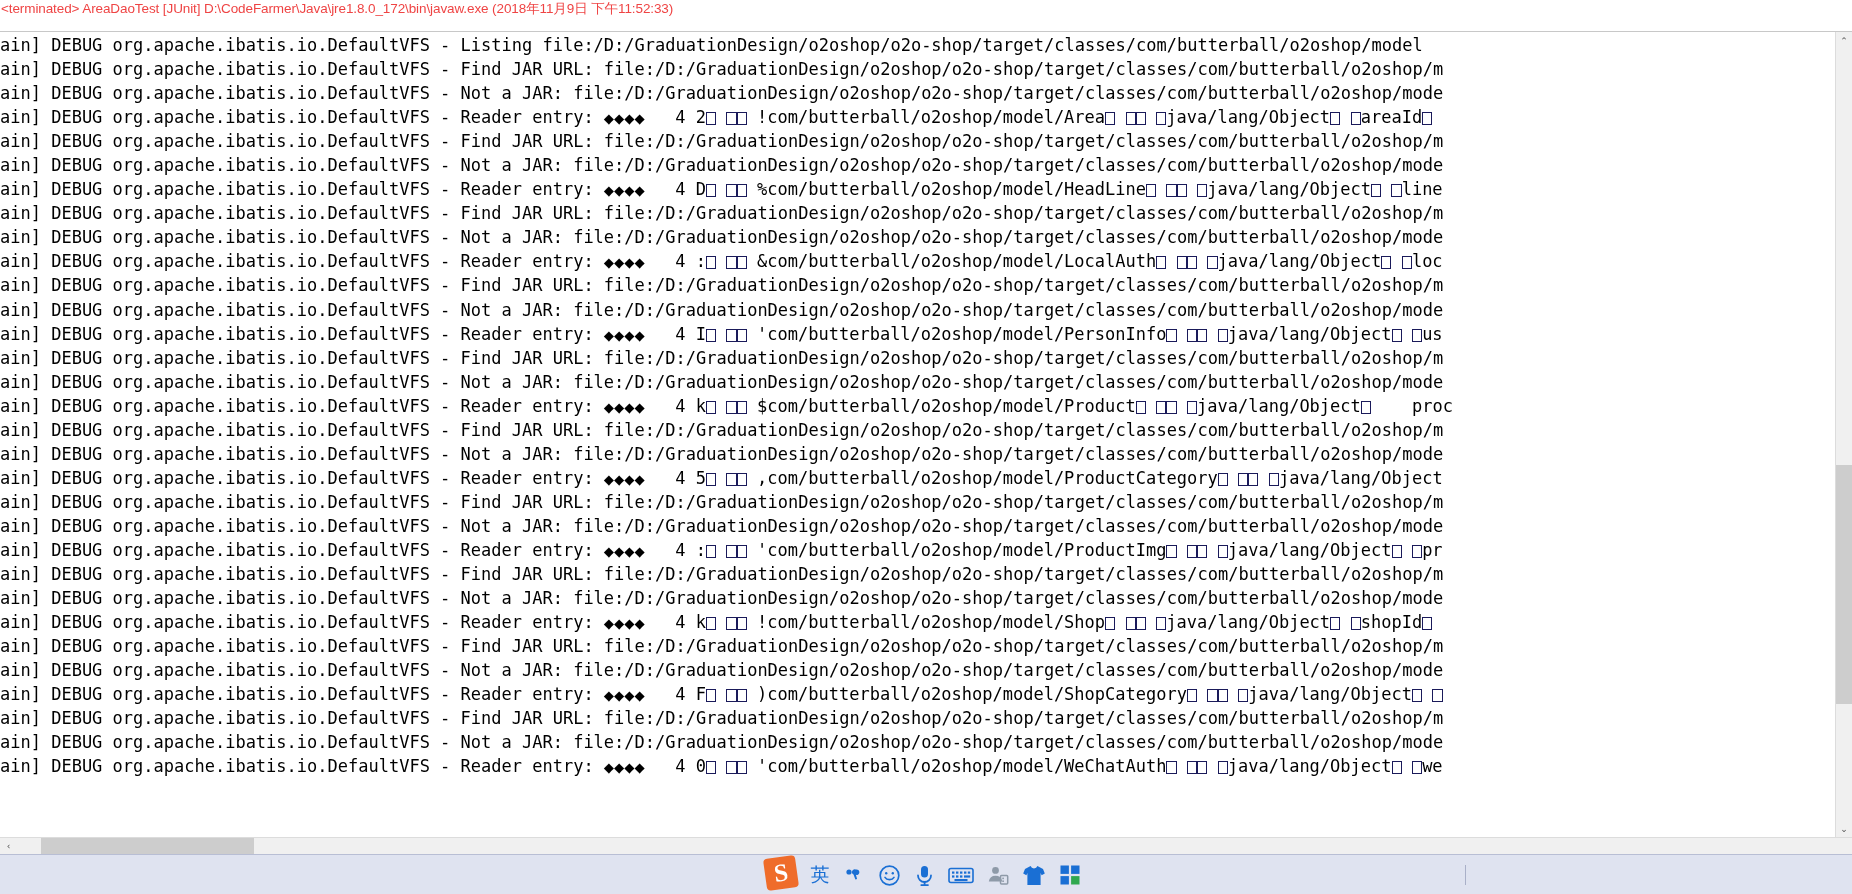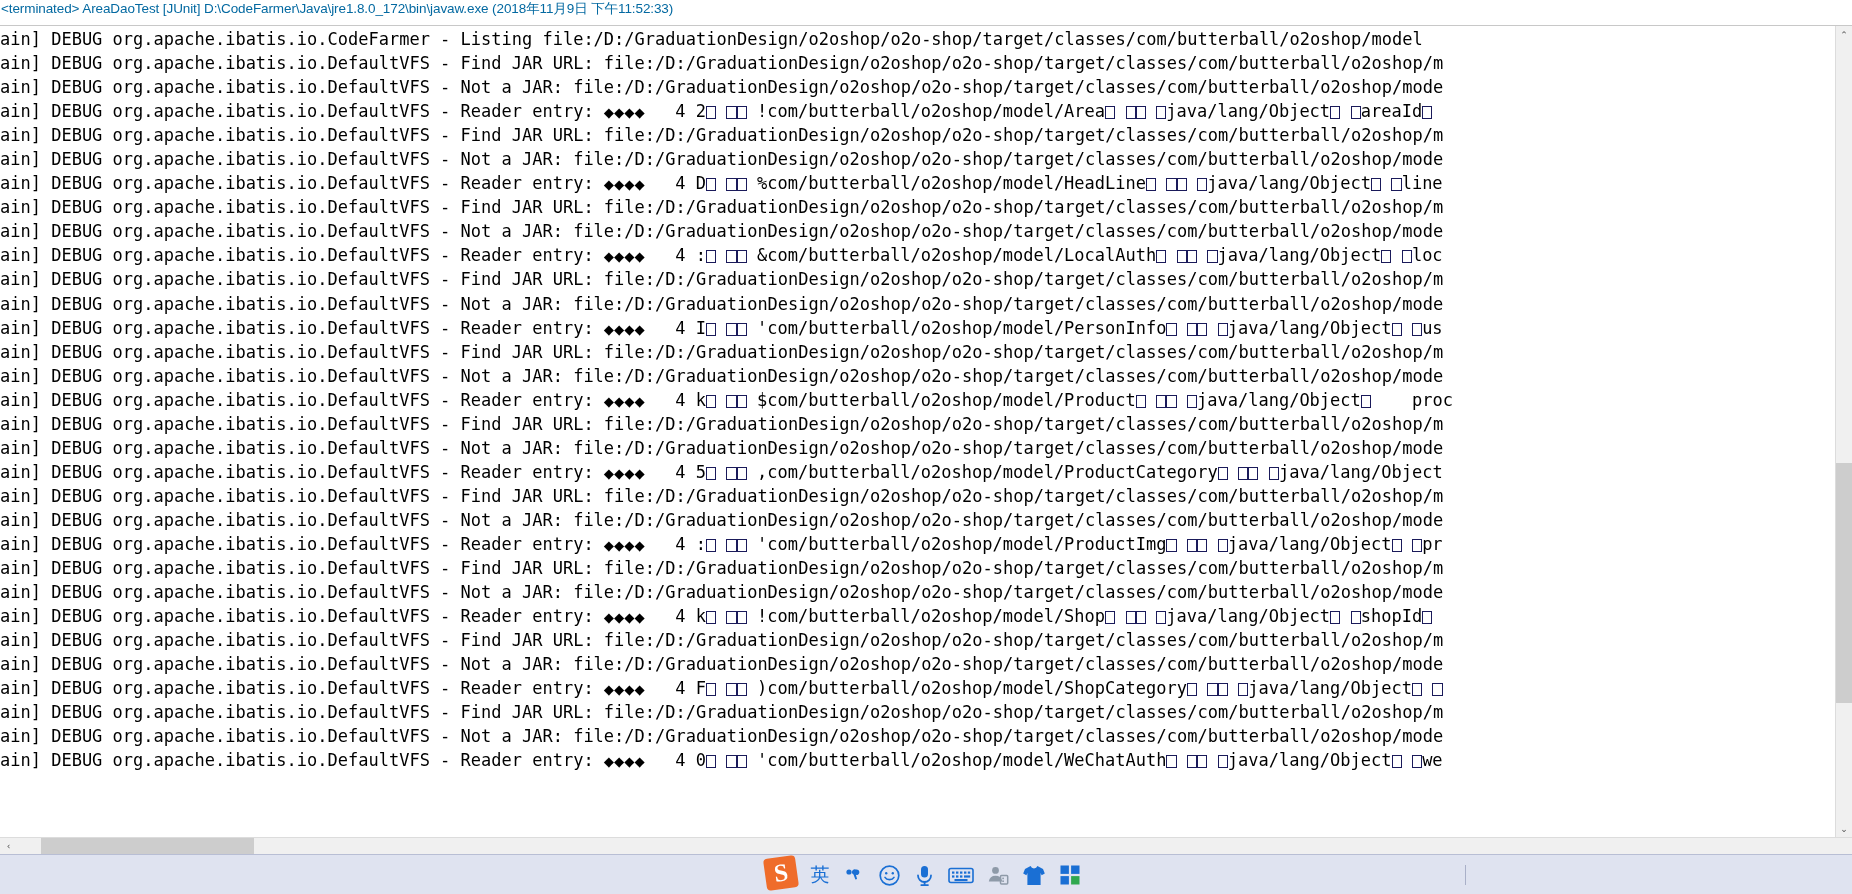--- a/index.html
+++ b/index.html
@@ -16,24 +16,24 @@
     position: relative;
     width: 1852px;
     height: 894px;
     background: #ffffff;
     display: flex;
     flex-direction: column;
   }
 
   
   .title-bar {
-    height: 26px;
+    height: 32px;
     line-height: 17px;
     background: #ffffff;
-    color: #0369a1;
+    color: #ef4444;
     font-family: "Liberation Sans", sans-serif;
     font-size: 13.5px;
     white-space: nowrap;
     overflow: hidden;
     padding-left: 1px;
     border-bottom: 1px solid #c8c8c8;
     box-sizing: border-box;
     letter-spacing: -0.1px;
   }
 
@@ -224,21 +224,21 @@
 </head>
 <body>
 
 <div id="app">
 
   <div class="title-bar">&lt;terminated&gt; AreaDaoTest [JUnit] D:\CodeFarmer\Java\jre1.8.0_172\bin\javaw.exe (2018年11月9日 下午11:52:33)</div>
 
   <div class="console-wrap">
 
     <div class="console-text" id="console-text">
-        <div class="log-line">ain] DEBUG org.apache.ibatis.io.CodeFarmer - Listing file:/D:/GraduationDesign/o2oshop/o2o-shop/target/classes/com/butterball/o2oshop/model</div>
+        <div class="log-line">ain] DEBUG org.apache.ibatis.io.DefaultVFS - Listing file:/D:/GraduationDesign/o2oshop/o2o-shop/target/classes/com/butterball/o2oshop/model</div>
         <div class="log-line">ain] DEBUG org.apache.ibatis.io.DefaultVFS - Find JAR URL: file:/D:/GraduationDesign/o2oshop/o2o-shop/target/classes/com/butterball/o2oshop/m</div>
         <div class="log-line">ain] DEBUG org.apache.ibatis.io.DefaultVFS - Not a JAR: file:/D:/GraduationDesign/o2oshop/o2o-shop/target/classes/com/butterball/o2oshop/mode</div>
         <div class="log-line">ain] DEBUG org.apache.ibatis.io.DefaultVFS - Reader entry: <span class="repl">◆</span><span class="repl">◆</span><span class="repl">◆</span><span class="repl">◆</span>   4 2<span class="tofu"></span> <span class="tofu"></span><span class="tofu"></span> !com/butterball/o2oshop/model/Area<span class="tofu"></span> <span class="tofu"></span><span class="tofu"></span> <span class="tofu"></span>java/lang/Object<span class="tofu"></span> <span class="tofu"></span>areaId<span class="tofu"></span></div>
         <div class="log-line">ain] DEBUG org.apache.ibatis.io.DefaultVFS - Find JAR URL: file:/D:/GraduationDesign/o2oshop/o2o-shop/target/classes/com/butterball/o2oshop/m</div>
         <div class="log-line">ain] DEBUG org.apache.ibatis.io.DefaultVFS - Not a JAR: file:/D:/GraduationDesign/o2oshop/o2o-shop/target/classes/com/butterball/o2oshop/mode</div>
         <div class="log-line">ain] DEBUG org.apache.ibatis.io.DefaultVFS - Reader entry: <span class="repl">◆</span><span class="repl">◆</span><span class="repl">◆</span><span class="repl">◆</span>   4 D<span class="tofu"></span> <span class="tofu"></span><span class="tofu"></span> %com/butterball/o2oshop/model/HeadLine<span class="tofu"></span> <span class="tofu"></span><span class="tofu"></span> <span class="tofu"></span>java/lang/Object<span class="tofu"></span> <span class="tofu"></span>line</div>
         <div class="log-line">ain] DEBUG org.apache.ibatis.io.DefaultVFS - Find JAR URL: file:/D:/GraduationDesign/o2oshop/o2o-shop/target/classes/com/butterball/o2oshop/m</div>
         <div class="log-line">ain] DEBUG org.apache.ibatis.io.DefaultVFS - Not a JAR: file:/D:/GraduationDesign/o2oshop/o2o-shop/target/classes/com/butterball/o2oshop/mode</div>
         <div class="log-line">ain] DEBUG org.apache.ibatis.io.DefaultVFS - Reader entry: <span class="repl">◆</span><span class="repl">◆</span><span class="repl">◆</span><span class="repl">◆</span>   4 :<span class="tofu"></span> <span class="tofu"></span><span class="tofu"></span> &amp;com/butterball/o2oshop/model/LocalAuth<span class="tofu"></span> <span class="tofu"></span><span class="tofu"></span> <span class="tofu"></span>java/lang/Object<span class="tofu"></span> <span class="tofu"></span>loc</div>
         <div class="log-line">ain] DEBUG org.apache.ibatis.io.DefaultVFS - Find JAR URL: file:/D:/GraduationDesign/o2oshop/o2o-shop/target/classes/com/butterball/o2oshop/m</div>

